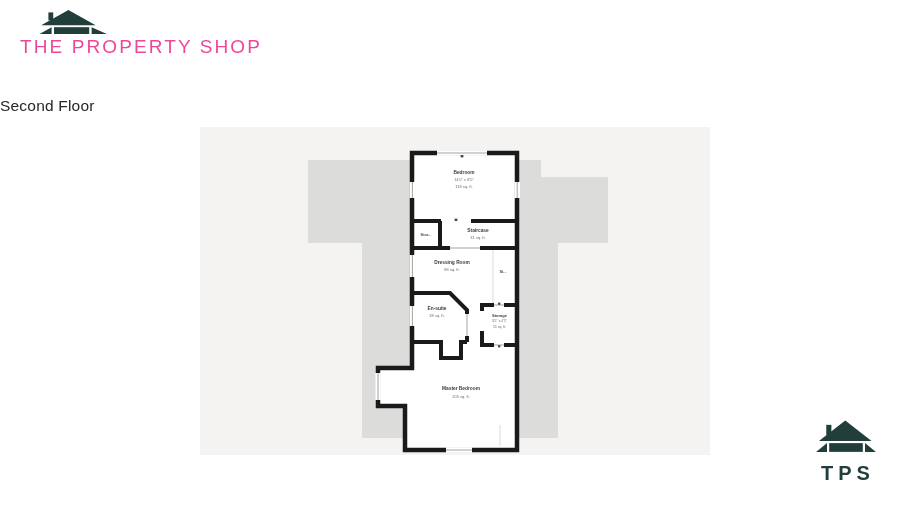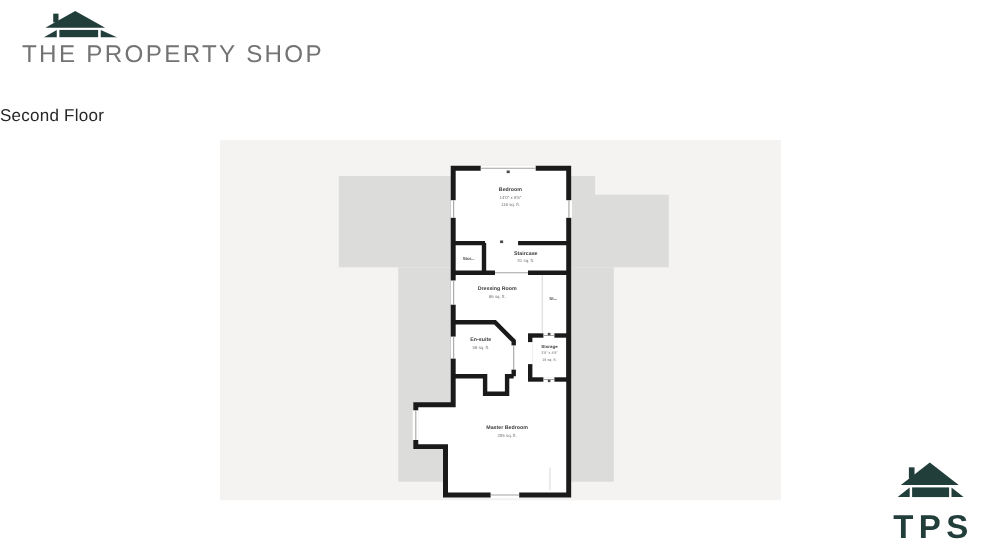--- a/index.html
+++ b/index.html
@@ -4,21 +4,21 @@
 <style>
   html,body{margin:0;padding:0}
   body{
     width:900px;height:506px;position:relative;overflow:hidden;
     background:#ffffff;font-family:"Liberation Sans",sans-serif;
   }
   
   .logo{position:absolute;left:20px;top:10px;width:230px}
   .logo-icon{display:block;margin-left:18px}
   .logo-text{
-    font-size:22px;letter-spacing:2.1px;color:#737373;
+    font-size:19px;letter-spacing:2.1px;color:#ec4899;
     margin-top:2px;white-space:nowrap;font-weight:400;
   }
   
   .title{
     position:absolute;left:0;top:97px;width:900px;text-align:left;
     font-size:15.5px;color:#262626;font-weight:500;letter-spacing:.2px;
   }
   
   .plan{position:absolute;left:200px;top:127px}
   .sil{fill:#dcdcdb}
@@ -29,21 +29,21 @@
   .faint{stroke:#e2e1df;stroke-width:1.2;fill:none}
   .tick{fill:#4a4a4a}
   .rn{font-size:4.8px;font-weight:bold;fill:#3d3d3d;text-anchor:middle}
   .rs{font-size:4px;fill:#707070;text-anchor:middle}
   .rt{font-size:3.9px;font-weight:bold;fill:#4a4a4a;text-anchor:middle}
   .rn2{font-size:4px;font-weight:bold;fill:#3d3d3d;text-anchor:middle}
   .rs2{font-size:3.4px;fill:#707070;text-anchor:middle}
   
   .wm{position:absolute;right:16px;top:419px;width:76px;text-align:center}
   .wm-text{
-    font-size:30px;letter-spacing:5px;color:#223e3b;font-weight:600;
+    font-size:20px;letter-spacing:5px;color:#223e3b;font-weight:600;
     margin-top:1px;margin-left:4px;
   }
 </style>
 </head>
 <body>
 
 <div class="logo">
   <svg class="logo-icon" width="72" height="24" viewBox="0 0 90 30" aria-hidden="true">
     <g fill="#223e3b">
       <rect x="13" y="3" width="6" height="10"></rect>

